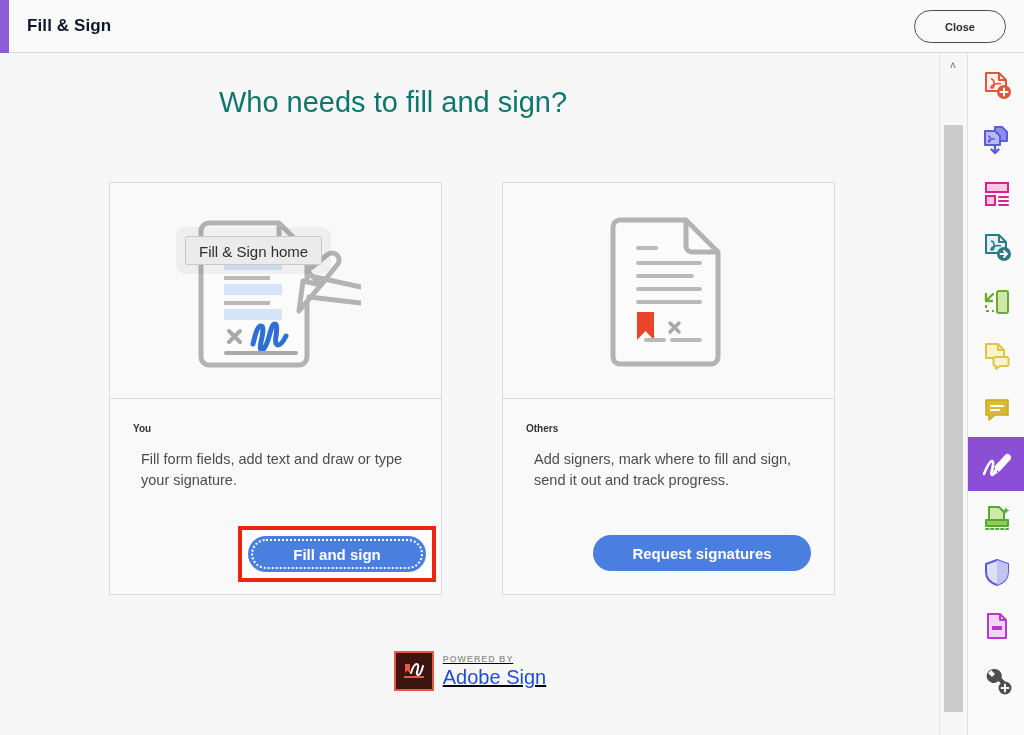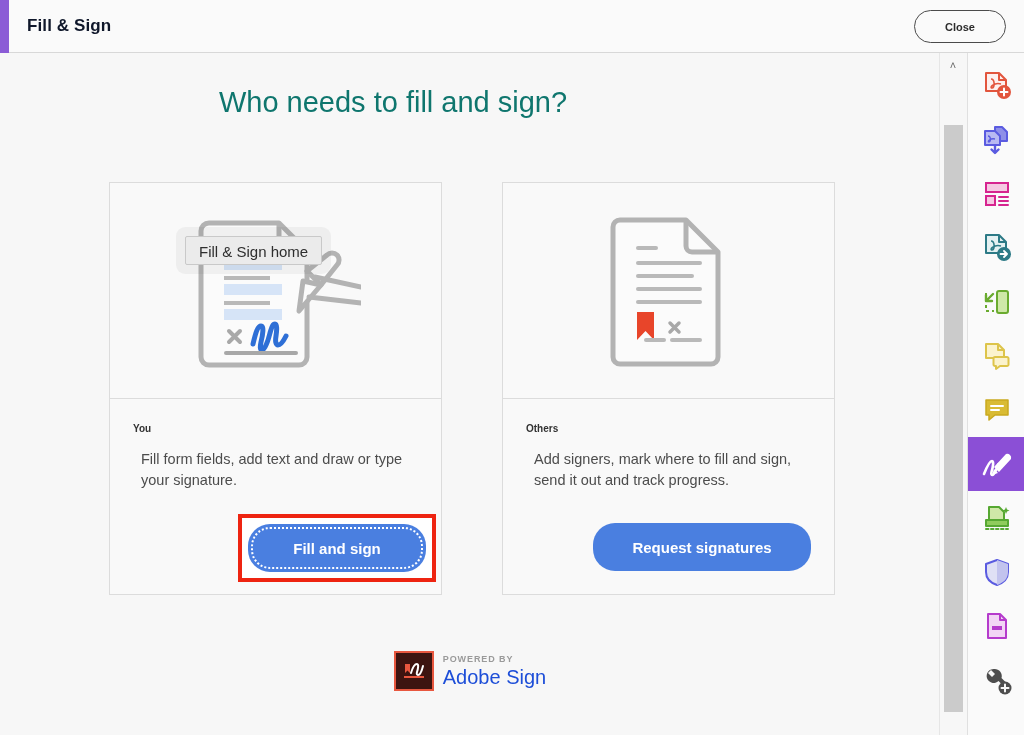--- a/index.html
+++ b/index.html
@@ -112,21 +112,21 @@
   
   .pill-btn {
     border: none;
     border-radius: 22px;
     background: #4a7fe0;
     color: #ffffff;
     font-size: 15px;
     font-weight: bold;
     font-family: "Liberation Sans", sans-serif;
     cursor: pointer;
-    height: 48px;
+    height: 36px;
     display: flex; align-items: center; justify-content: center;
   }
   #fill-sign-highlight {
     position: absolute; right: 5px; bottom: 13px;
     padding: 6px;
     border: 4px solid #ee2411;
     background: #ffffff;
   }
   #fill-and-sign-button {
     width: 178px;
@@ -144,21 +144,21 @@
     width: 940px;
     display: flex; align-items: center; justify-content: center;
   }
   #logo-mark {
     width: 40px; height: 40px;
     background: #3d1410;
     border: 2px solid #e8573f;
     display: flex; align-items: center; justify-content: center;
     margin-right: 9px;
   }
-  #logo-text { line-height: 1; }
+  #logo-text { line-height: 1; text-decoration: underline; }
   #logo-powered {
     font-size: 9px; font-weight: bold; color: #9a9a9a;
     letter-spacing: .9px; margin-bottom: 3px;
   }
   #logo-name { font-size: 20px; color: #1d4ed8; }
 
   
   #scrollbar {
     position: absolute; left: 939px; top: 53px;
     width: 27px; height: 682px;

